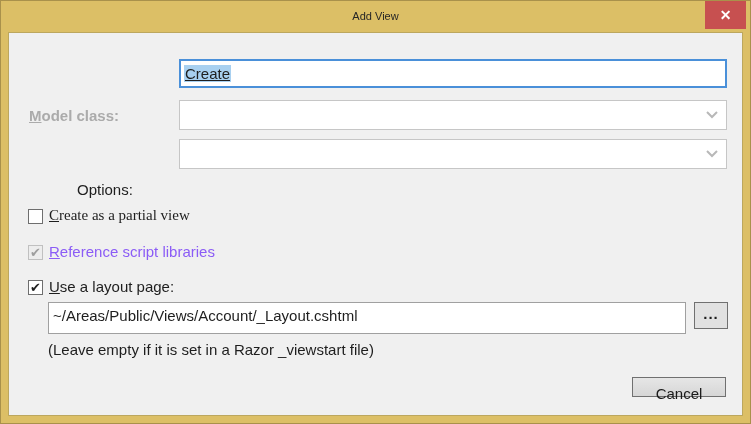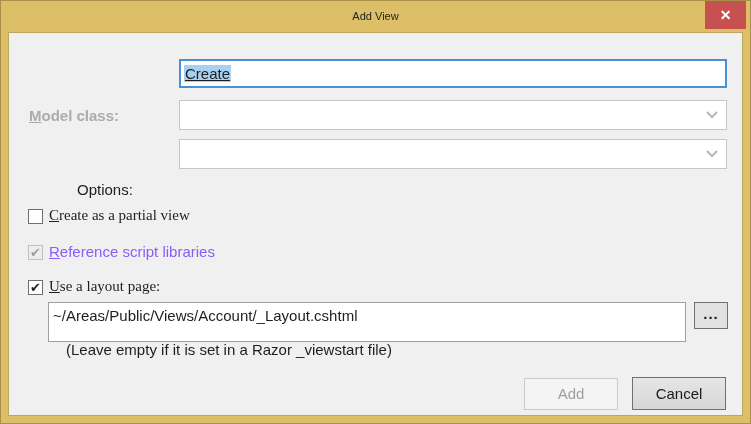--- a/index.html
+++ b/index.html
@@ -115,21 +115,21 @@
     color: #1E1E1E;
   }
   .btn-add {
     left: 515px; top: 345px; width: 94px; height: 32px;
     background: #F4F4F4;
     border: 1px solid #C9C9C9;
     color: #A0A0A0;
     line-height: 30px;
   }
   .btn-cancel {
-    left: 623px; top: 344px; width: 94px; height: 33px;
+    left: 623px; top: 344px; width: 94px; height: 20px;
     background: linear-gradient(#E6E6E6, #D6D6D6);
     border: 1px solid #707070;
     color: #1A1A1A;
     line-height: 31px;
   }
 </style>
 </head>
 <body>
 
 <div class="window">
@@ -174,34 +174,31 @@
     <div class="checkbox disabled" style="left:19px; top:212px;">
       <span class="check-glyph">✔</span>
     </div>
     <div class="cb-label disabled" style="left:40px; top:210px;">
       <span></span><span class="mn">R</span><span>eference script libraries</span>
     </div>
 
     <div class="checkbox" style="left:19px; top:247px;">
       <span class="check-glyph">✔</span>
     </div>
-    <div class="cb-label" style="left:40px; top:245px;font-family:Liberation Serif, serif;">
+    <div class="cb-label" style="left:40px; top:245px;">
       <span></span><span class="mn">U</span><span>se a layout page:</span>
     </div>
 
-    <div class="textbox" style="left:39px; top:269px; width:638px; height:40px;">
+    <div class="textbox" style="left:39px; top:269px; width:638px; height:32px;">
       <span>~/Areas/Public/Views/Account/_Layout.cshtml</span>
     </div>
     <div class="btn btn-browse">
       <span>...</span>
     </div>
 
-    <div class="label" style="left:39px; top:308px;margin-left:18px;">(Leave empty if it is set in a Razor _viewstart file)</div>
-
-    <div class="btn btn-add">
-      <span>Add</span>
-    </div>
+    <div class="label" style="left:39px; top:308px;">(Leave empty if it is set in a Razor _viewstart file)</div>
+
     <div class="btn btn-cancel">
       <span>Cancel</span>
     </div>
 
   </div>
 </div>
 
 </body></html>

